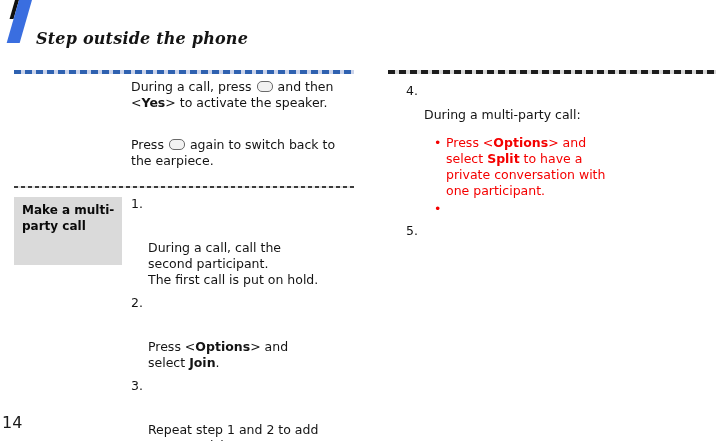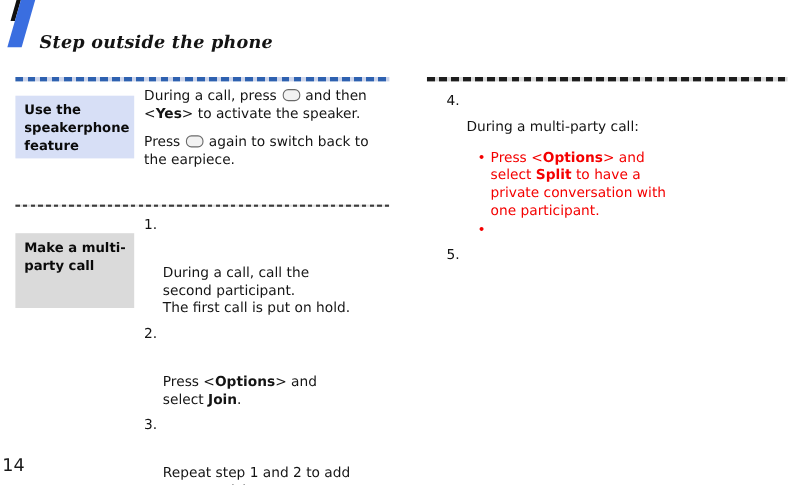--- a/index.html
+++ b/index.html
@@ -28,26 +28,26 @@
   .rule-gray{left:14px;top:186px;width:340px;height:2px;
     background:repeating-linear-gradient(90deg,#3c3c3c 0 4px,#e2e2e2 4px 7px);}
   .rule-black{left:388px;top:70px;width:338px;height:4px;
     background:repeating-linear-gradient(90deg,#1d1d1d 0 7px,#d9d9d9 7px 11px);}
   
   .label-box{
     position:absolute;left:14px;width:108px;box-sizing:border-box;
     padding:5px 4px 0 8px;font-weight:bold;font-size:12px;line-height:16px;color:#0a0a0a;
   }
   .label-blue{top:87px;height:57px;background:#d7dff6;}
-  .label-gray{top:212px;height:68px;background:#dadada;}
+  .label-gray{top:197px;height:68px;background:#dadada;}
   
   .bodytext{font-size:12.5px;line-height:16px;color:#141414;}
   .sec1-body{position:absolute;left:131px;top:79px;width:216px;}
   .sec1-body p{margin:0;}
-  .sec1-body p + p{margin-top:10px;}
+  .sec1-body p + p{margin-top:26px;}
   .softkey{
     display:inline-block;width:14px;height:9px;border:1.5px solid #6a6a6a;border-radius:5px;
     background:#f2f2f2;vertical-align:-1px;margin:0 1px;
   }
   
   .steps{position:absolute;margin:0;padding:0;list-style:none;}
   .steps li{display:flex;margin:0;}
   .steps li + li{margin-top:7px;}
   .steps .num{flex:0 0 17px;}
   .steps-left{left:131px;top:196px;width:229px;}
@@ -72,21 +72,20 @@
 <body>
 
 <div class="page">
 
   <div class="corner-black"></div>
   <div class="corner-blue"></div>
   <h1 class="doc-title">Step outside the phone</h1>
 
   <div class="rule rule-blue"></div>
 
-  <div class="label-box label-blue"><span>Use the speakerphone feature</span></div>
 
   <div class="sec1-body bodytext">
     <p><span>During a call, press</span>
       <span class="softkey"></span>
       <span>and then &lt;</span><b>Yes</b><span>&gt; to activate the speaker.</span></p>
     <p><span>Press</span>
       <span class="softkey"></span>
       <span>again to switch back to the earpiece.</span></p>
   </div>
 

